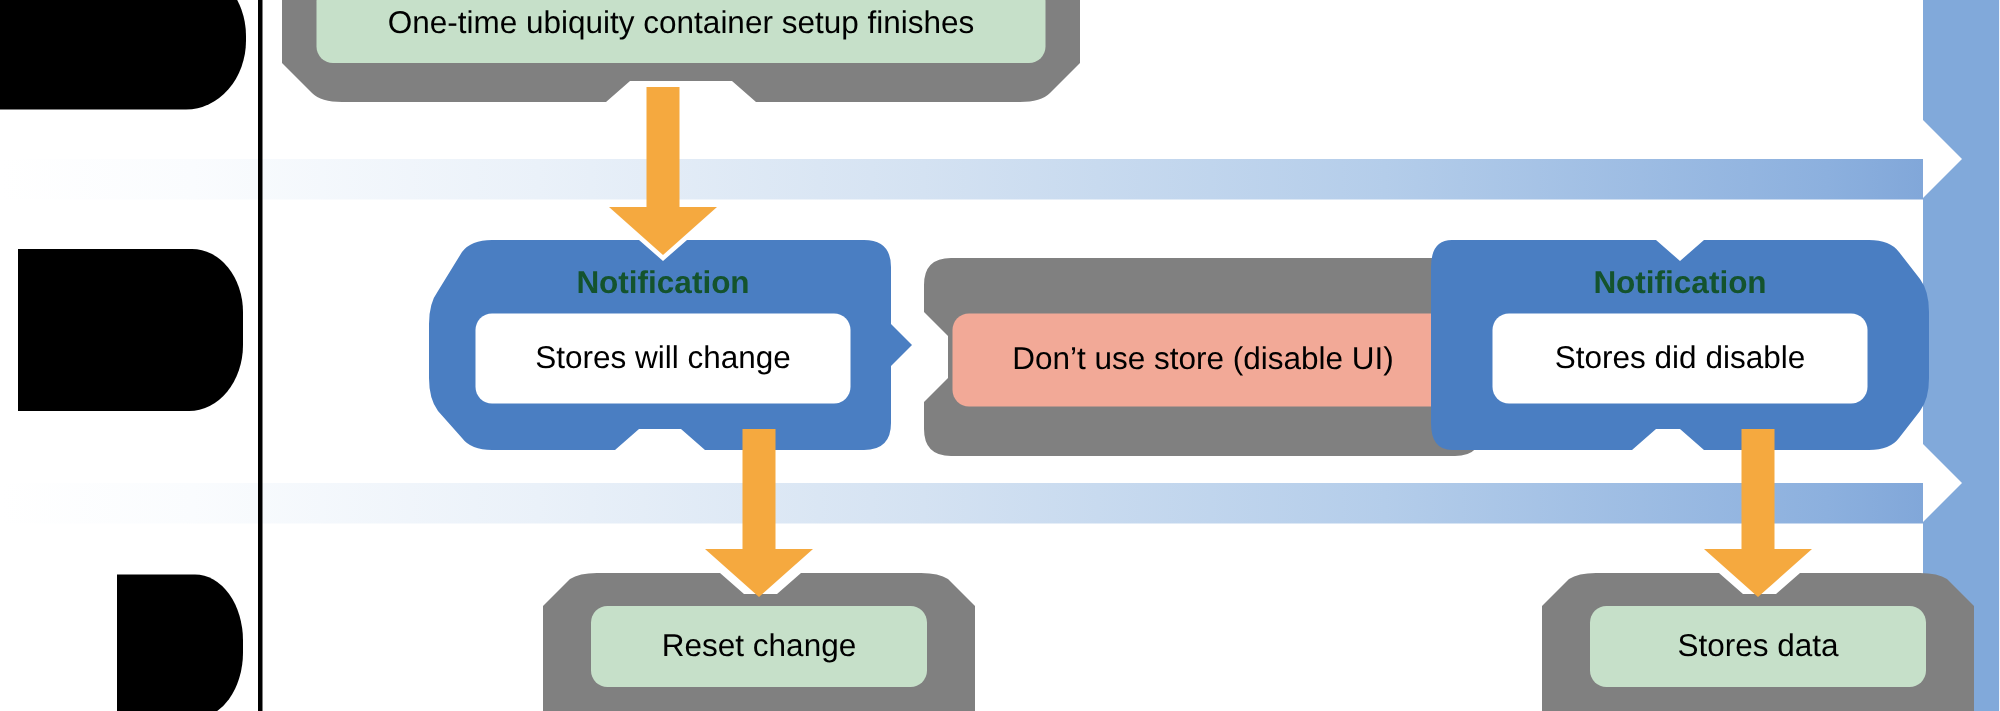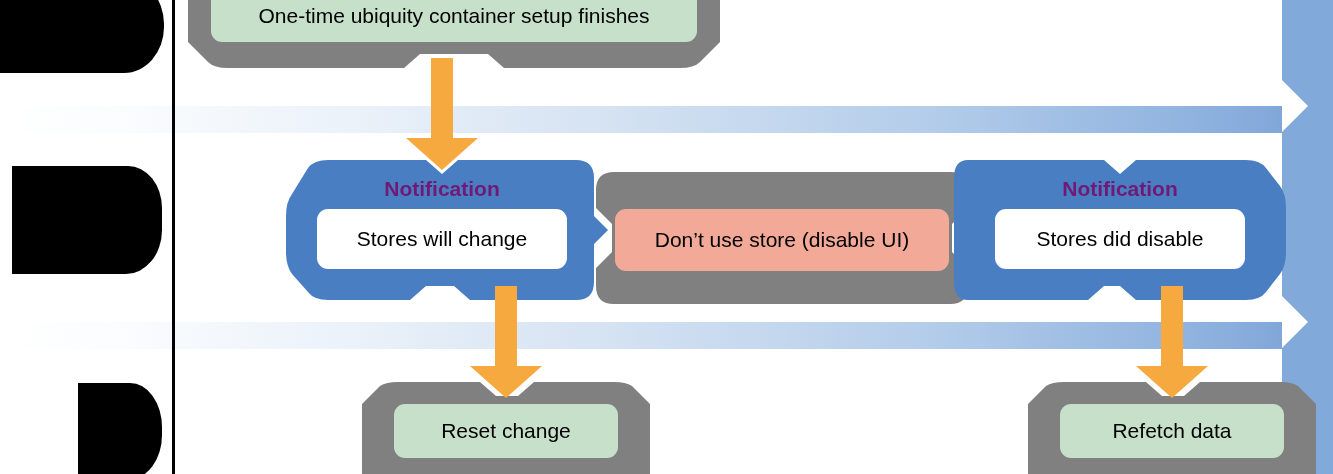--- a/index.html
+++ b/index.html
@@ -119,21 +119,21 @@
     color: #000000;
     line-height: 1.1;
     text-align: center;
     white-space: nowrap;
   }
   .pill.green  { background: #c6e0c9; }
   .pill.white  { background: #ffffff; }
   .pill.salmon { background: #f2a997; }
 
   .notif-title {
-    color: #701a75;
+    color: #14532d;
     font-size: 21px;
     font-weight: bold;
     text-align: center;
     line-height: 1;
   }
 
   
   .arrow {
     position: absolute;
   }
@@ -173,21 +173,21 @@
   <div class="bevel" style="left:188px;top:-18px;width:532px;height:98px;">
     <svg class="shape" viewBox="0 0 532 98" preserveAspectRatio="none">
       <path d="M0,14 Q0,0 18,0 L514,0 Q532,0 532,14 L532,60 L512,80 Q506,86 492,86
                L316,86 L300,72 L232,72 L216,86 L40,86 Q26,86 20,80 L0,60 Z" fill="#808080"></path>
     </svg>
     <div class="content" style="justify-content:flex-start;padding-top:8px;">
       <div class="pill green" style="width:486px;height:52px;">One-time ubiquity container setup finishes</div>
     </div>
   </div>
 
-  <div class="bevel" style="left:596px;top:172px;width:372px;height:136px;">
+  <div class="bevel" style="left:616px;top:172px;width:372px;height:136px;">
     <svg class="shape" viewBox="0 0 372 132" preserveAspectRatio="none">
       <path d="M18,0 L354,0 Q372,0 372,18 L372,36 L356,52 L356,80 L372,96 L372,114
                Q372,132 354,132 L18,132 Q0,132 0,114 L0,96 L16,80 L16,52 L0,36 L0,18
                Q0,0 18,0 Z" fill="#808080"></path>
     </svg>
     <div class="content">
       <div class="pill salmon" style="width:334px;height:62px;">Don’t use store (disable UI)</div>
     </div>
   </div>
 
@@ -226,21 +226,21 @@
       <div class="pill green" style="width:224px;height:54px;">Reset change</div>
     </div>
   </div>
 
   <div class="bevel" style="left:1028px;top:382px;width:288px;height:100px;">
     <svg class="shape" viewBox="0 0 288 100" preserveAspectRatio="none">
       <path d="M0,22 L18,4 Q24,0 36,0 L118,0 L134,14 L156,14 L172,0 L252,0
                Q264,0 270,4 L288,22 L288,100 L0,100 Z" fill="#808080"></path>
     </svg>
     <div class="content" style="justify-content:flex-start;padding-top:22px;">
-      <div class="pill green" style="width:224px;height:54px;">Refetch data</div>
+      <div class="pill green" style="width:224px;height:54px;">Stores data</div>
     </div>
   </div>
 
   <div class="arrow" style="left:406px;top:58px;width:72px;height:112px;">
     <div class="stem" style="left:25px;top:0;width:22px;height:86px;"></div>
     <div class="head" style="left:0;top:80px;"></div>
   </div>
 
   <div class="arrow" style="left:470px;top:286px;width:72px;height:112px;">
     <div class="stem" style="left:25px;top:0;width:22px;height:86px;"></div>

